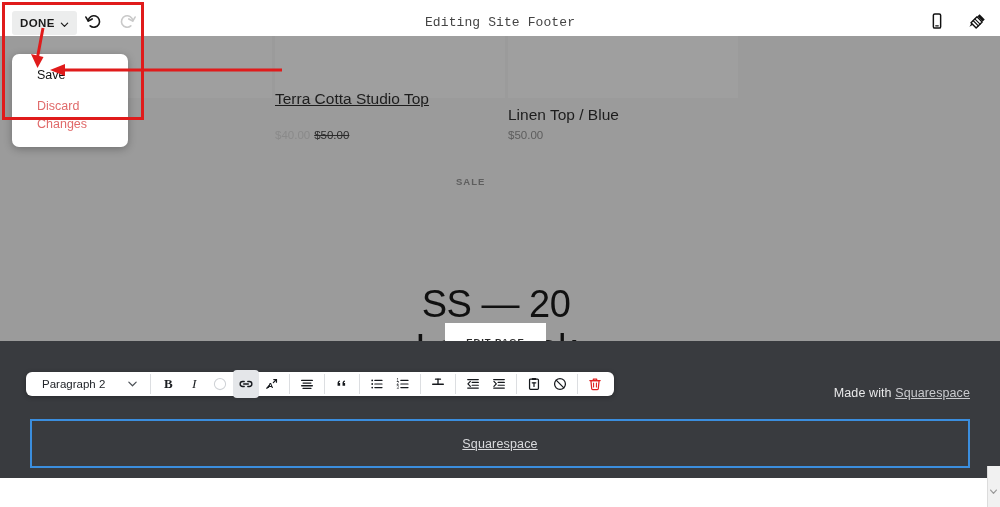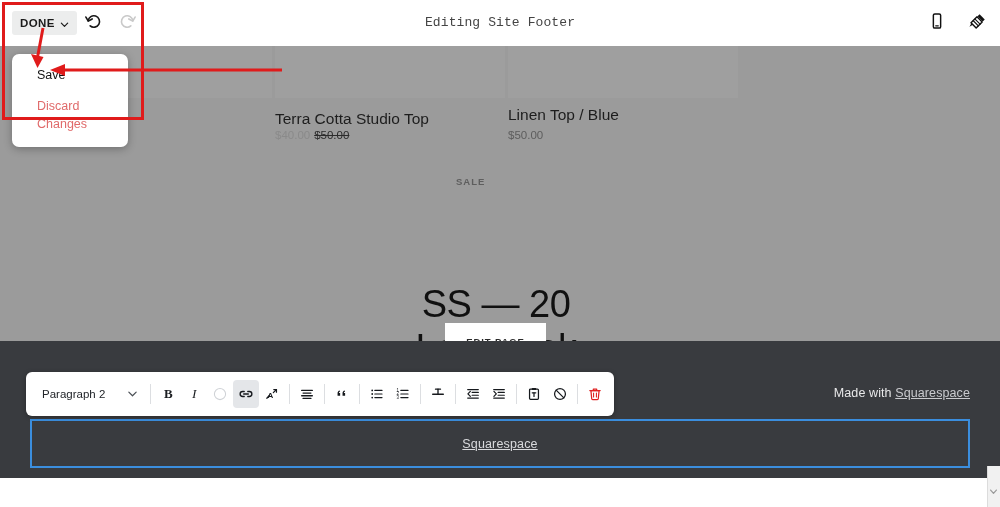--- a/index.html
+++ b/index.html
@@ -6,21 +6,21 @@
   html, body {
     width: 1000px; height: 507px;
     font-family: "Liberation Sans", sans-serif;
     background: #ffffff;
     overflow: hidden;
   }
   #root { position: relative; width: 1000px; height: 507px; background:#fff; }
 
   
   .topbar {
-    position: absolute; left:0; top:0; width:1000px; height:46px;
+    position: absolute; left:0; top:0; width:1000px; height:36px;
     background:#ffffff; z-index: 30;
   }
   .done-btn {
     position:absolute; left:12px; top:11px;
     height:24px; padding:0 8px;
     background:#eceded; border-radius:3px;
     display:flex; align-items:center; gap:5px;
     font-size:11.5px; font-weight:700; letter-spacing:.4px; color:#1b1b1b;
     cursor:pointer;
   }
@@ -104,21 +104,21 @@
     border:2px solid #3b8ede; display:flex; align-items:center; justify-content:center;
     z-index:5;
   }
   .disclaimer-link {
     font-size:12.5px; color:#d9dadd; text-decoration:underline; cursor:pointer;
     letter-spacing:.15px;
   }
 
   
   .rt-toolbar {
-    position:absolute; left:26px; top:372px; height:44px;
+    position:absolute; left:26px; top:372px; height:24px;
     background:#fff; border-radius:6px;
     display:flex; align-items:center; padding:0 6px;
     box-shadow:0 1px 5px rgba(0,0,0,.30); z-index:10;
   }
   .rt-select {
     display:flex; align-items:center; gap:22px; padding:0 8px 0 10px;
     height:28px; cursor:pointer;
   }
   .rt-select-label { font-size:11.5px; color:#22252a; white-space:nowrap; }
   .rt-sep { width:1px; height:20px; background:#dcdee1; margin:0 4px; }
@@ -150,21 +150,21 @@
 
     <div class="prod-row">
       <div class="prod p1"></div>
       <div class="prod p2"></div>
       <div class="prod p3"></div>
     </div>
 
     <div class="prod-title" style="left:42px; top:70px;">Lisa Shirt</div>
     <div class="prod-price" style="left:42px; top:93px;">$50.00</div>
 
-    <div class="prod-title" style="left:275px; top:74px;">Terra Cotta Studio Top</div>
+    <div class="prod-title" style="left:275px; top:54px;text-decoration:underline;">Terra Cotta Studio Top</div>
     <div class="prod-price" style="left:275px; top:93px;">
       <span class="price-sale">$40.00</span><span class="price-strike">$50.00</span>
     </div>
 
     <div class="prod-title" style="left:508px; top:70px;">Linen Top / Blue</div>
     <div class="prod-price" style="left:508px; top:93px;">$50.00</div>
 
     <div class="sale-badge">SALE</div>
 
     <div class="lookbook">SS — 20 Lookbook</div>

